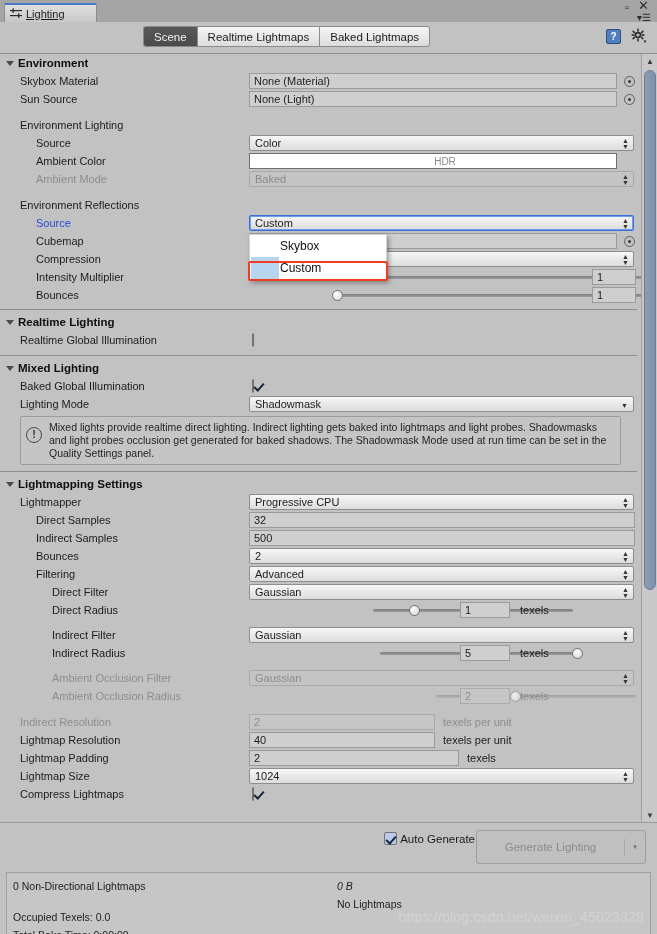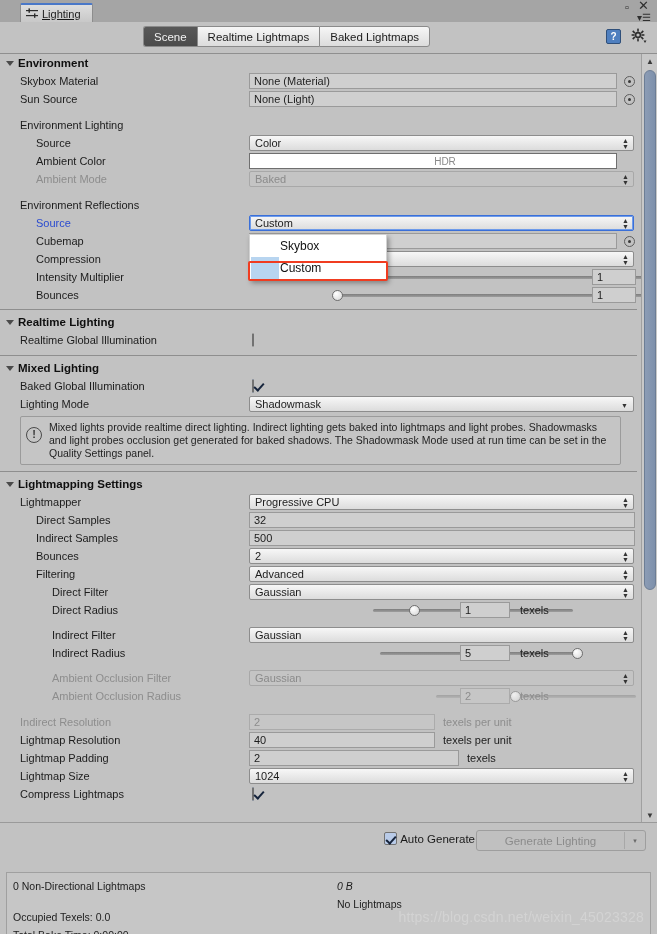--- a/index.html
+++ b/index.html
@@ -17,21 +17,21 @@
     color: #191919;
     user-select: none;
   }
 
   
   .titlebar {
     position: absolute; left: 0; top: 0; width: 657px; height: 22px;
     background: #a5a5a5;
   }
   .tab-lighting {
-    position: absolute; left: 20px; top: 3px; width: 73px; height: 19px;
+    position: absolute; left: 4px; top: 3px; width: 93px; height: 19px;
     background: linear-gradient(#dedede, #c8c8c8);
     border: 1px solid #8d8d8d; border-bottom: none;
     border-top: 2px solid #4a78c8;
     border-radius: 2px 2px 0 0;
     display: flex; align-items: center; padding-left: 5px; text-decoration: underline;
   }
   .tab-lighting .lbl { font-size: 11px; color: #1d1d1d; margin-left: 4px; }
   .lighting-glyph { width: 12px; height: 11px; position: relative; }
   .win-ctl {
     position: absolute; top: 2px; color: #2f2f2f; font-size: 11px;
@@ -250,21 +250,21 @@
   .botbar {
     position: absolute; left: 0; top: 822px; width: 657px; height: 32px;
     background: #c2c2c2; border-top: 1px solid #9a9a9a;
   }
   .autogen {
     position: absolute; right: 182px; top: 9px;
     display: flex; align-items: center; gap: 3px;
   }
   .autogen .lbl2 { font-size: 11.5px; color: #1a1a1a; }
   .genbtn {
-    position: absolute; right: 11px; top: 7px; width: 170px; height: 21px;
+    position: absolute; right: 11px; top: 7px; width: 170px; height: 34px;
     background: #c0c0c0; border: 1px solid #9e9e9e; border-radius: 3px;
     display: flex; align-items: center;
   }
   .genbtn .gl {
     flex: 1; text-align: center; font-size: 11.5px; color: #8b8b8b;
   }
   .genbtn .gsep { width: 1px; height: 17px; background: #a8a8a8; }
   .genbtn .gcar { width: 20px; text-align: center; font-size: 7px; color: #6a6a6a; }
 
   

